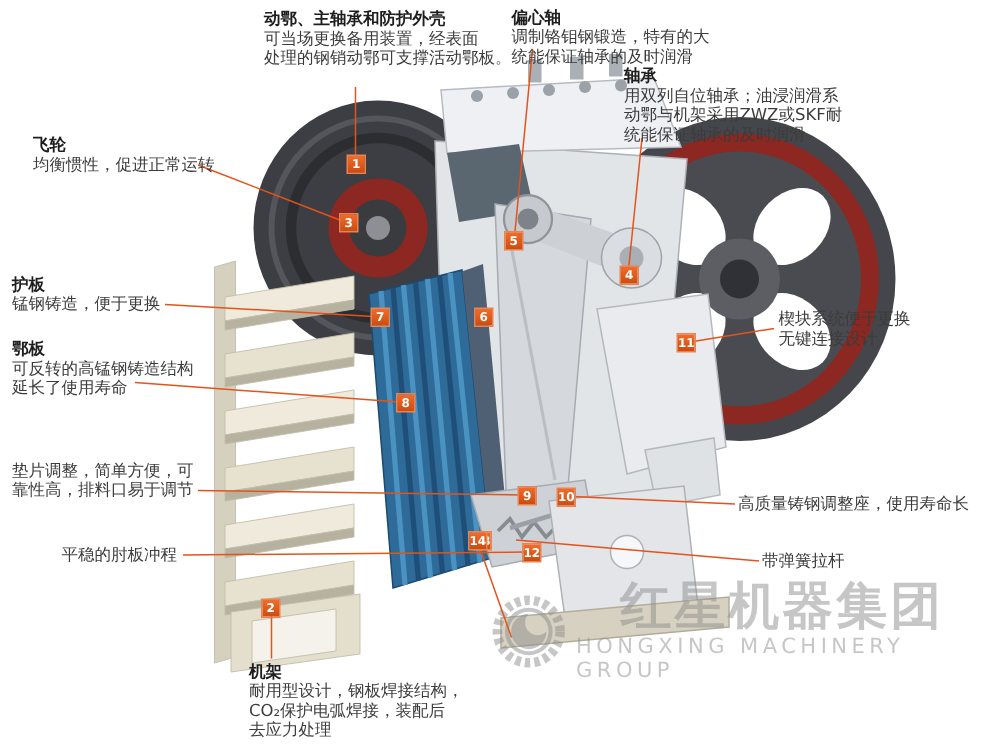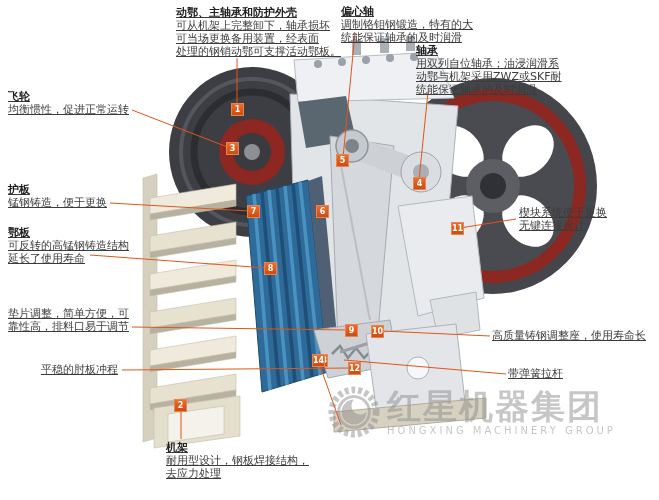--- a/index.html
+++ b/index.html
@@ -1,36 +1,36 @@
 <!DOCTYPE html>
 <html><head>
 <meta charset="utf-8">
 <style>
   * { margin:0; padding:0; box-sizing:border-box; }
   html,body { background:#ffffff; }
   body { font-family:"DejaVu Sans", sans-serif; }
   .stage { position:relative; width:659px; height:500px; background:#fff; overflow:hidden; }
   .stage svg.layer { position:absolute; left:0; top:0; }
-  .label { position:absolute; font-size:11px; line-height:13px; color:#3c3c3c; white-space:nowrap;text-decoration:underline; }
+  .label { position:absolute; font-size:11px; line-height:13px; color:#3c3c3c; white-space:nowrap; }
   .label .t { font-weight:bold; color:#1e1e1e; }
   .marker {
     position:absolute; width:13px; height:13px;
     background:linear-gradient(#ef6c2c,#cc4c10);
     border:1px solid #e98350;
     color:#fff; font-size:8px; font-weight:bold;
     display:flex; align-items:center; justify-content:center; line-height:1;
   }
   .watermark {
     position:absolute; left:328px; top:386px;
     display:flex; align-items:center; gap:7px;
     color:#8f8f8f; opacity:0.5;
   }
-  .wm-text { display:flex; flex-direction:column; align-items:flex-start; }
+  .wm-text { display:flex; flex-direction:column; align-items:center; }
   .wm-text .cn { font-size:34px; font-weight:bold; letter-spacing:2px; line-height:36px; }
-  .wm-text .en { font-size:10px; letter-spacing:3px; margin-top:1px; }
+  .wm-text .en { font-size:14px; letter-spacing:3px; margin-top:1px; }
 </style>
 </head>
 <body>
 
 <div class="stage">
 
   <svg class="layer" width="659" height="500" viewBox="0 0 659 500">
 
     <g>
       <ellipse cx="493" cy="186" rx="104" ry="108" fill="#45464b"></ellipse>
@@ -147,39 +147,38 @@
       <line x1="181" y1="439" x2="181" y2="406"></line>
       <line x1="516" y1="219" x2="460" y2="228"></line>
       <line x1="490" y1="336" x2="382" y2="331"></line>
       <line x1="506" y1="374" x2="344" y2="360"></line>
       <line x1="341" y1="425" x2="319" y2="363"></line>
     </g>
   </svg>
 
   <div class="label" style="left:176px;top:6px">
     <div class="t">动鄂、主轴承和防护外壳</div>
-    <div>可从机架上完整卸下，轴承损坏</div>
     <div>可当场更换备用装置，经表面</div>
     <div>处理的钢销动鄂可支撑活动鄂板。</div>
   </div>
 
   <div class="label" style="left:341px;top:5px">
     <div class="t">偏心轴</div>
     <div>调制铬钼钢锻造，特有的大</div>
     <div>统能保证轴承的及时润滑</div>
   </div>
 
   <div class="label" style="left:416px;top:44px">
     <div class="t">轴承</div>
     <div>用双列自位轴承；油浸润滑系</div>
     <div>动鄂与机架采用ZWZ或SKF耐</div>
     <div>统能保证轴承的及时润滑</div>
   </div>
 
-  <div class="label" style="left:8px;top:90px">
+  <div class="label" style="left:22px;top:90px">
     <div class="t">飞轮</div>
     <div>均衡惯性，促进正常运转</div>
   </div>
 
   <div class="label" style="left:8px;top:183px">
     <div class="t">护板</div>
     <div>锰钢铸造，便于更换</div>
   </div>
 
   <div class="label" style="left:8px;top:226px">
@@ -193,20 +192,21 @@
     <div>靠性高，排料口易于调节</div>
   </div>
 
   <div class="label" style="left:41px;top:363px">
     <div>平稳的肘板冲程</div>
   </div>
 
   <div class="label" style="left:166px;top:441px">
     <div class="t">机架</div>
     <div>耐用型设计，钢板焊接结构，</div>
+    <div>CO₂保护电弧焊接，装配后</div>
     <div>去应力处理</div>
   </div>
 
   <div class="label" style="left:519px;top:206px">
     <div>楔块系统便于更换</div>
     <div>无键连接设计</div>
   </div>
 
   <div class="label" style="left:492px;top:329px">
     <div>高质量铸钢调整座，使用寿命长</div>

